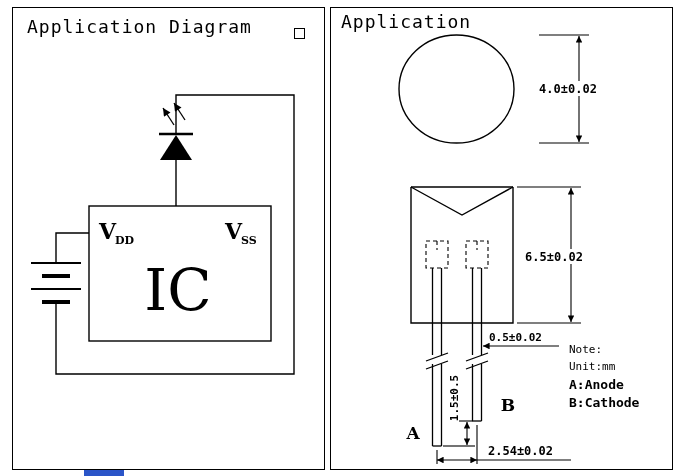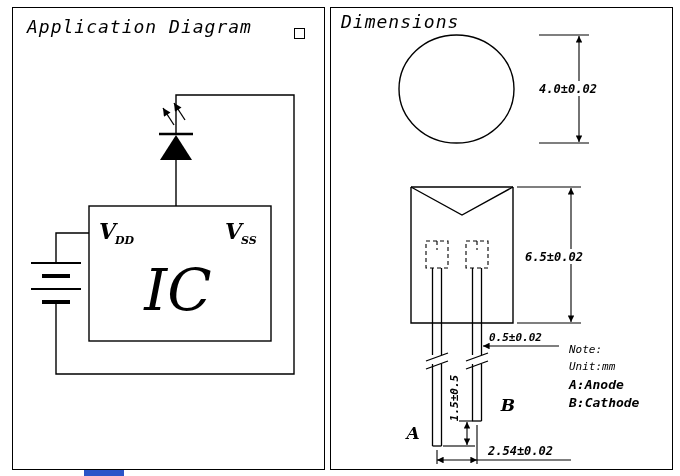--- a/index.html
+++ b/index.html
@@ -1,20 +1,19 @@
 <!DOCTYPE html>
 <html><head>
 <meta charset="utf-8">
 <style>
   html,body{margin:0;padding:0;background:#fff;}
   .stage{
     position:relative;width:680px;height:476px;background:#ffffff;
     font-family:"DejaVu Sans Mono","Liberation Mono",monospace;color:#000;
     overflow:hidden;
-    font-style:italic;
   }
   .panel{position:absolute;border:1px solid #000;background:#fff;}
   .panel-left{left:12px;top:7px;width:311px;height:461px;}
   .panel-right{left:330px;top:7px;width:341px;height:461px;}
   .panel-title{
     position:absolute;font-size:18px;font-weight:normal;letter-spacing:1px;
     white-space:nowrap;z-index:2;background:#fff;padding:0 2px;
   }
   .panel-left .panel-title{left:12px;top:8px;}
   .panel-right .panel-title{left:8px;top:3px;}
@@ -70,21 +69,21 @@
         <text class="serif-b" font-size="22" x="86" y="231">V</text>
         <text class="serif-b" font-size="11" x="102" y="236">DD</text>
         <text class="serif-b" font-size="22" x="212" y="231">V</text>
         <text class="serif-b" font-size="11" x="228" y="236">SS</text>
         <text class="serif-r" font-size="58" x="165" y="302" text-anchor="middle">IC</text>
       </g>
     </svg>
   </div>
 
   <div class="panel panel-right">
-    <div class="panel-title">Dimensions</div>
+    <div class="panel-title">Application</div>
 
     <svg class="draw" width="341" height="461" viewBox="0 0 341 461">
       <defs>
         <marker id="arrR" viewBox="0 0 10 10" refX="10" refY="5" markerWidth="9" markerHeight="6" orient="auto-start-reverse">
           <path d="M0,0 L10,5 L0,10 Z" fill="#000"></path>
         </marker>
       </defs>
 
       <ellipse cx="125.5" cy="81" rx="57.5" ry="54" fill="none" stroke="#000" stroke-width="1.4"></ellipse>
 

